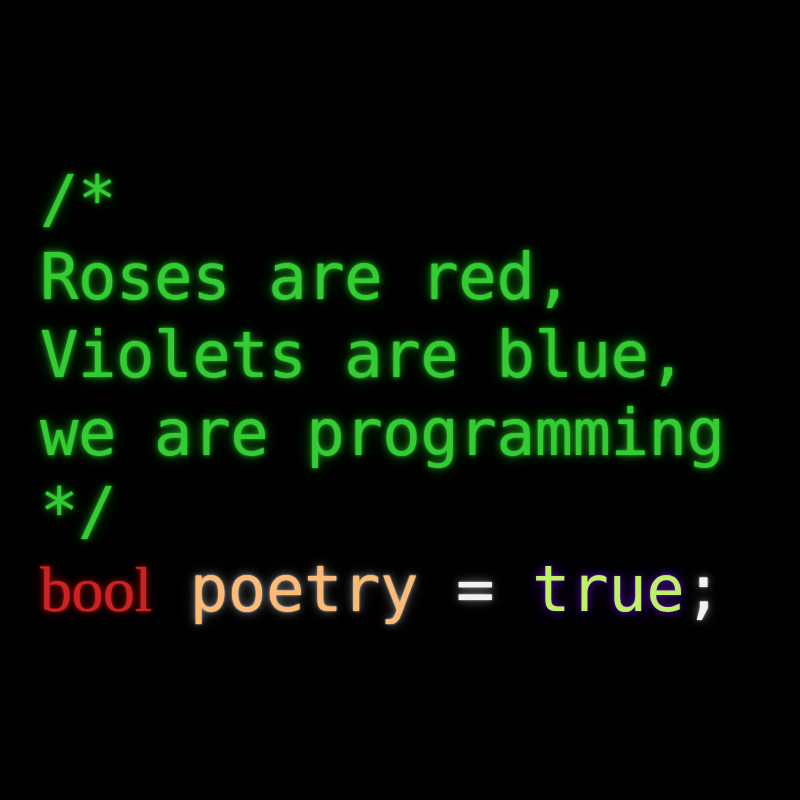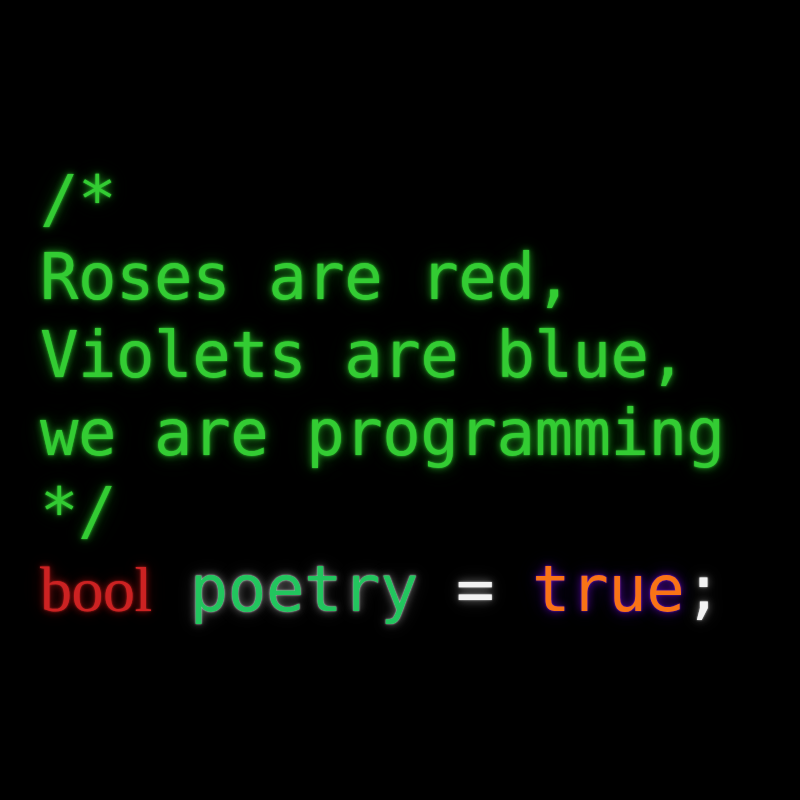--- a/index.html
+++ b/index.html
@@ -59,37 +59,37 @@
     color: #cc2222;
     text-shadow:
       0 0 2px rgba(204, 34, 34, 0.95),
       0 0 7px rgba(180, 25, 25, 0.70),
       0 0 16px rgba(140, 18, 18, 0.40),
       0 0 28px rgba(100, 10, 10, 0.22);
     font-family: Liberation Serif, serif;
   }
 
   .tok-plain {
-    color: #22c55e;
+    color: #fdba74;
     text-shadow:
       0 0 2px rgba(255, 255, 255, 0.85),
       0 0 8px rgba(230, 230, 230, 0.45),
       0 0 18px rgba(200, 200, 200, 0.22);
   }
 
   .tok-operator {
     color: #f2f2f2;
     text-shadow:
       0 0 2px rgba(255, 255, 255, 0.85),
       0 0 8px rgba(230, 230, 230, 0.45),
       0 0 18px rgba(200, 200, 200, 0.22);
   }
 
   .tok-literal {
-    color: #f97316;
+    color: #bef264;
     text-shadow:
       0 0 2px rgba(124, 32, 226, 0.95),
       0 0 8px rgba(106, 13, 208, 0.70),
       0 0 18px rgba(84, 10, 170, 0.42),
       0 0 32px rgba(60, 6, 130, 0.24);
   }
 
   .tok-punct {
     color: #f2f2f2;
     text-shadow:

